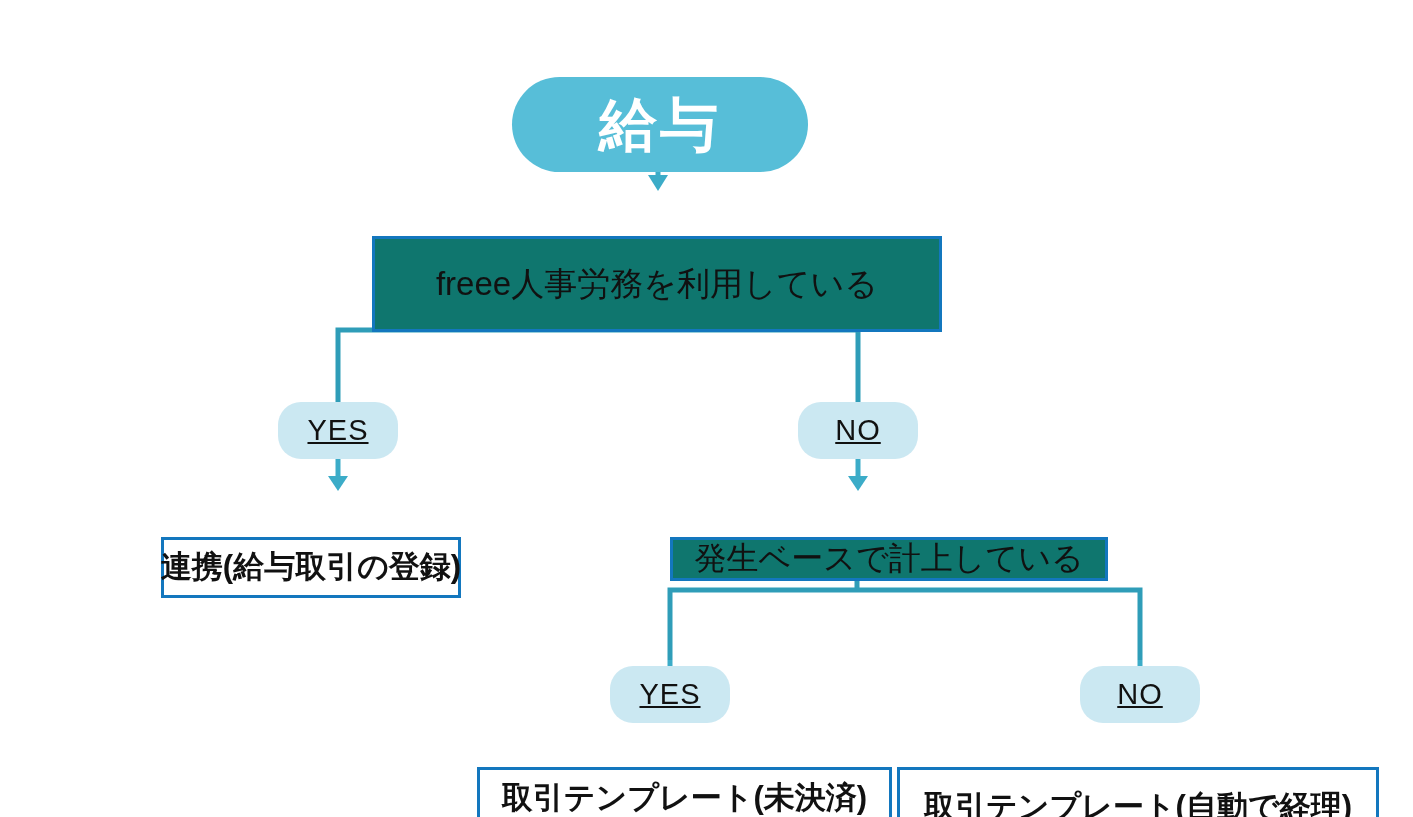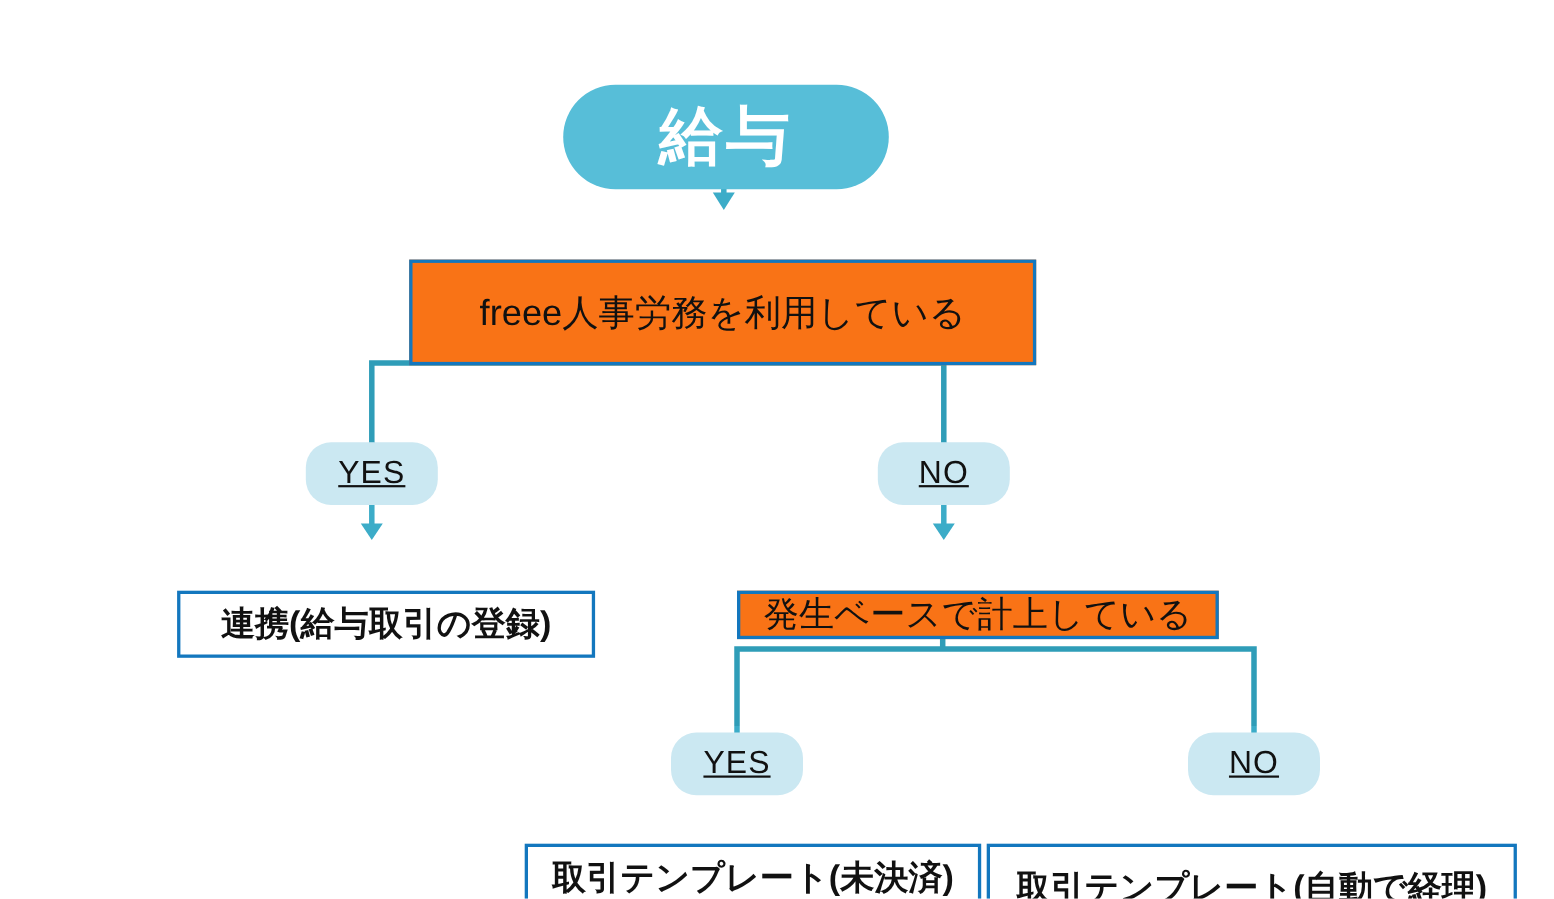--- a/index.html
+++ b/index.html
@@ -29,21 +29,21 @@
     box-sizing:border-box;text-align:center;
     color:var(--text);line-height:1.1;white-space:nowrap;margin-top:44px;
   }
   .start-node{
     background:var(--start-fill);
     color:var(--start-text);
     border-radius:48px;
     font-size:58px;font-weight:700;letter-spacing:3px;
   }
   .question-box{
-    background:#f97316;
+    background:#0f766e;
     border:3px solid var(--box-border);
     font-size:32px;font-weight:400;
   }
   .result-box{
     background:#ffffff;
     border:3px solid var(--box-border);
     font-size:31px;font-weight:700;
   }
   .branch-pill{
     background:var(--pill-fill);
@@ -89,21 +89,21 @@
   </svg>
 
   <div class="node start-node" style="left:512px;top:33px;width:296px;height:95px;">給与</div>
 
   <div class="node question-box" style="left:372px;top:192px;width:570px;height:96px;font-size:33px;">freee人事労務を利用している</div>
 
   <div class="node branch-pill" style="left:278px;top:358px;width:120px;height:57px;">YES</div>
 
   <div class="node branch-pill" style="left:798px;top:358px;width:120px;height:57px;">NO</div>
 
-  <div class="node result-box" style="left:161px;top:493px;width:380px;height:61px;">連携(給与取引の登録)</div>
+  <div class="node result-box" style="left:161px;top:493px;width:300px;height:61px;">連携(給与取引の登録)</div>
 
   <div class="node question-box" style="left:670px;top:493px;width:438px;height:44px;">発生ベースで計上している</div>
 
   <div class="node branch-pill" style="left:610px;top:622px;width:120px;height:57px;">YES</div>
 
   <div class="node branch-pill" style="left:1080px;top:622px;width:120px;height:57px;">NO</div>
 
   <div class="node result-box" style="left:477px;top:723px;width:415px;height:63px;">取引テンプレート(未決済)</div>
 
   <div class="node result-box" style="left:897px;top:723px;width:482px;height:81px;">取引テンプレート(自動で経理)</div>

